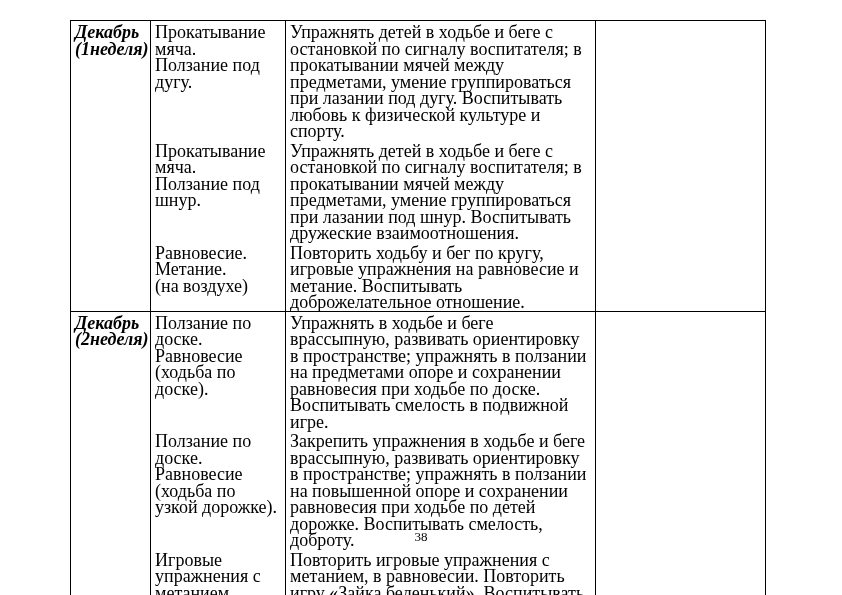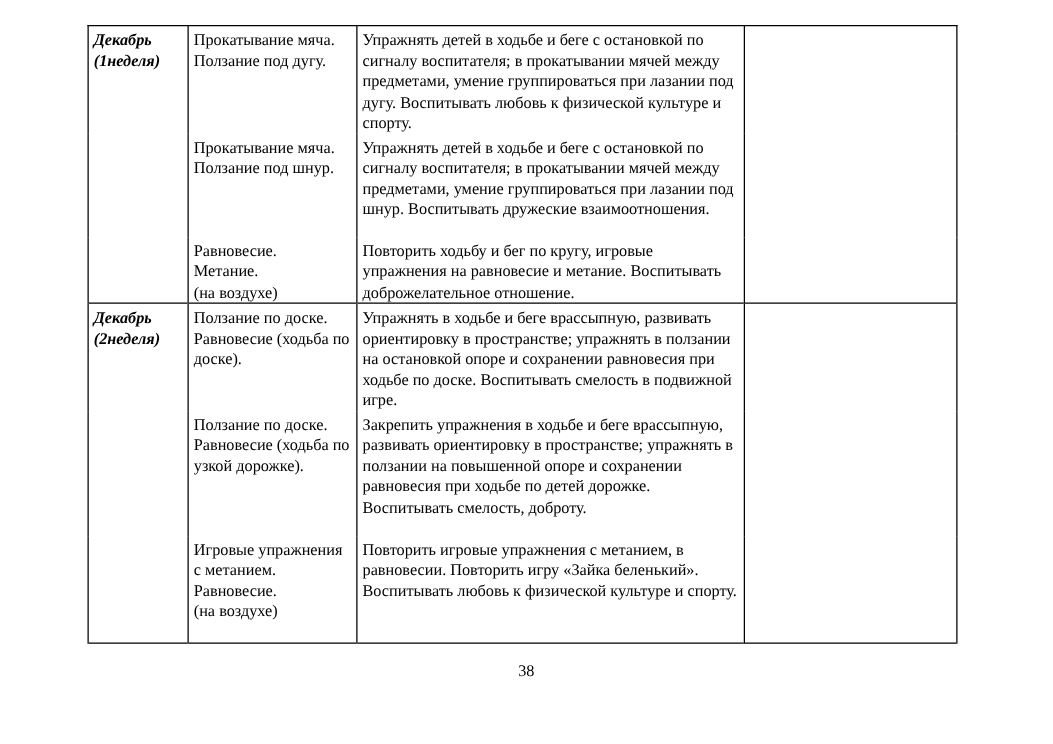--- a/index.html
+++ b/index.html
@@ -19,21 +19,21 @@
     width: 695px;
     border-collapse: collapse;
     table-layout: fixed;
     border: 1px solid #000;
   }
   table.schedule td {
     border-left: 1px solid #000;
     border-right: 1px solid #000;
     vertical-align: top;
     padding: 3px 5px 0 4px;
-    font-size: 13px;
+    font-size: 18px;
     line-height: 16.5px;
   }
   table.schedule tr.row-start td {
     border-top: 1px solid #000;
   }
   td.week {
     font-style: italic;
     font-weight: bold;
     white-space: pre-line;
   }
@@ -81,21 +81,21 @@
 Метание.
 (на воздухе)</td>
         <td class="goals">Повторить ходьбу и бег по кругу, игровые упражнения на равновесие и метание. Воспитывать доброжелательное отношение.</td>
       </tr>
 
       <tr class="row-start" style="height:84px">
         <td class="week" rowspan="3">Декабрь
 (2неделя)</td>
         <td class="tasks">Ползание по доске.
 Равновесие (ходьба по доске).</td>
-        <td class="goals">Упражнять в ходьбе и беге врассыпную, развивать ориентировку в пространстве; упражнять в ползании на остановкой опоре и сохранении равновесия при ходьбе по доске. Воспитывать смелость в подвижной игре.</td>
+        <td class="goals">Упражнять в ходьбе и беге врассыпную, развивать ориентировку в пространстве; упражнять в ползании на предметами опоре и сохранении равновесия при ходьбе по доске. Воспитывать смелость в подвижной игре.</td>
         <td class="notes" rowspan="3"></td>
       </tr>
       <tr style="height:100px">
         <td class="tasks">Ползание по доске.
 Равновесие (ходьба по узкой дорожке).</td>
         <td class="goals">Закрепить упражнения в ходьбе и беге врассыпную, развивать ориентировку в пространстве; упражнять в ползании на повышенной опоре и сохранении равновесия при ходьбе по детей дорожке. Воспитывать смелость, доброту.</td>
       </tr>
       <tr style="height:86px">
         <td class="tasks">Игровые упражнения с метанием.
 Равновесие.

